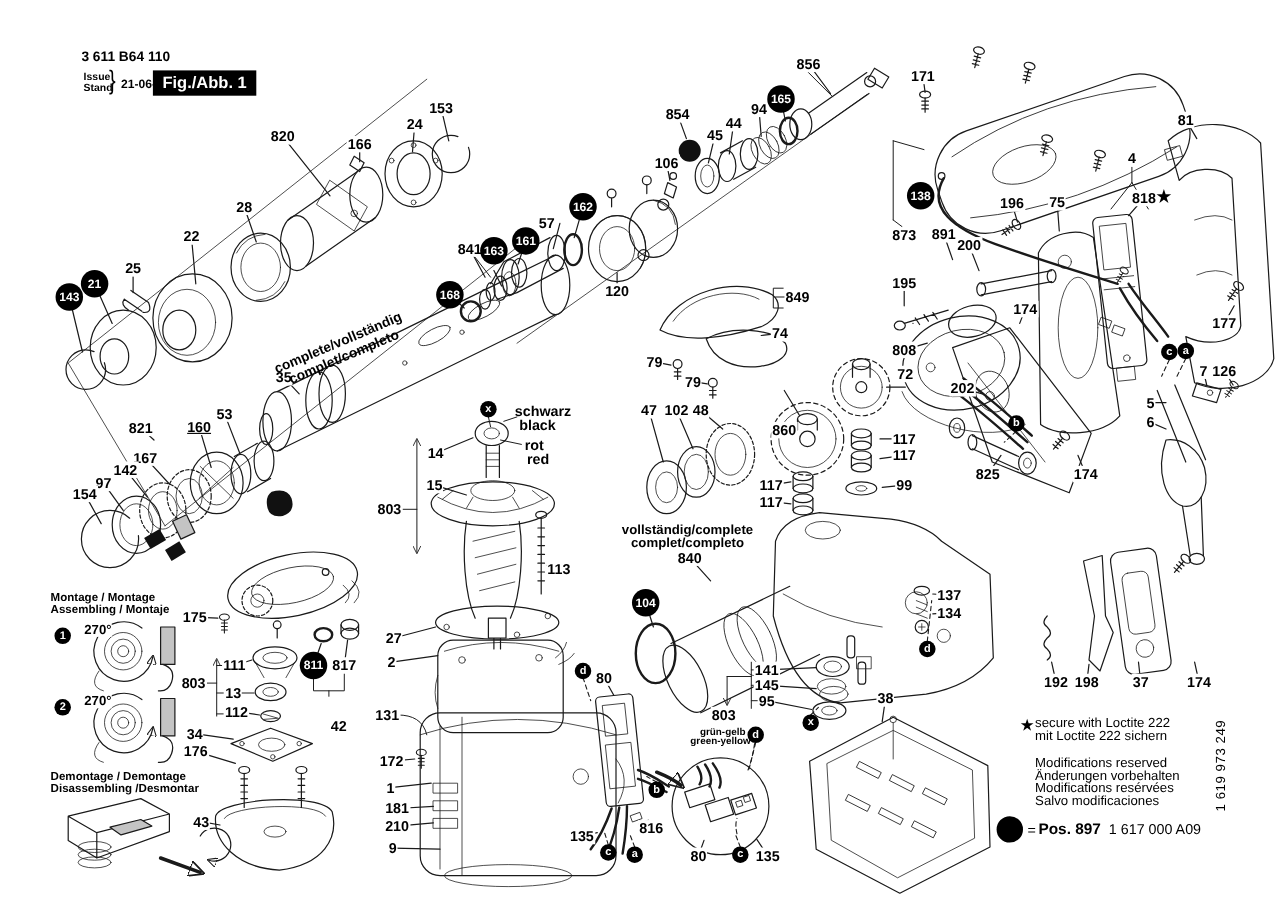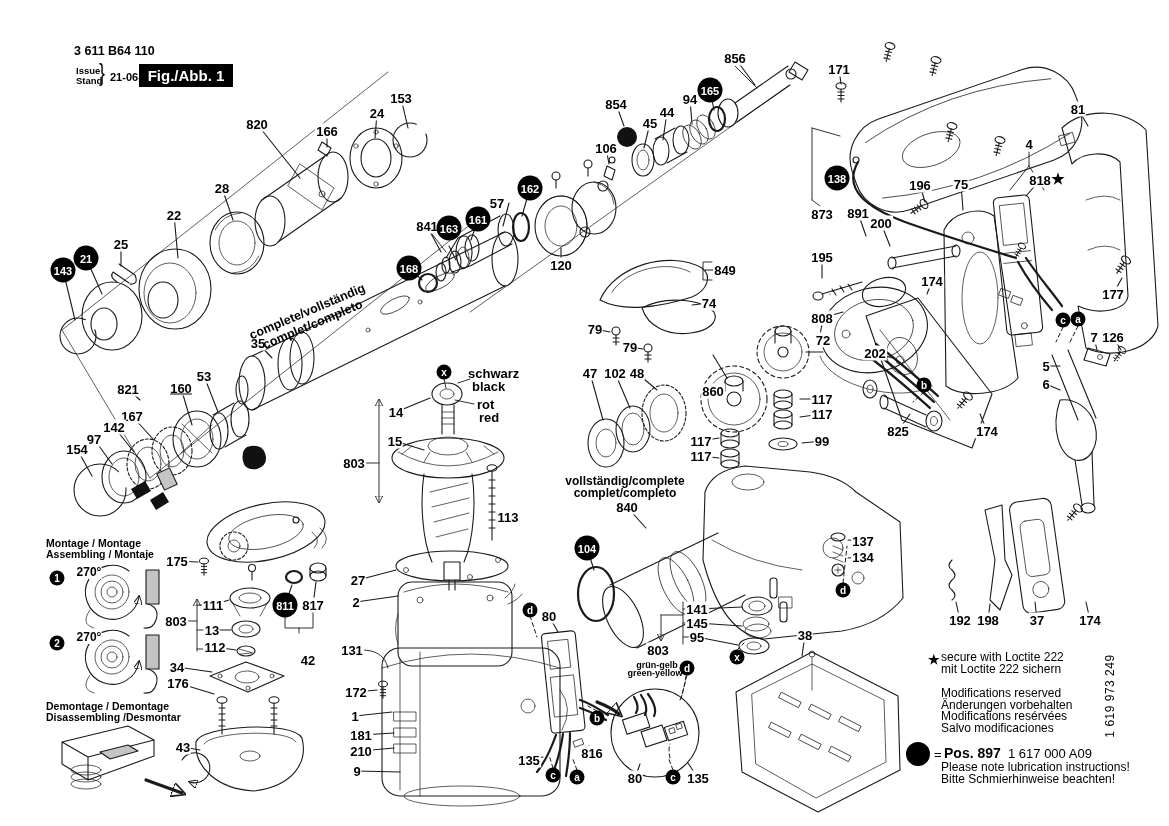--- a/index.html
+++ b/index.html
@@ -743,20 +743,16 @@
   <div class="abs note12" style="left:941px;top:688px">
     <div>Modifications reserved</div>
     <div>Änderungen vorbehalten</div>
     <div>Modifications resérvées</div>
     <div>Salvo modificaciones</div>
   </div>
   <div class="abs posdot"></div>
   <div class="abs" style="left:934px;top:747px;font:13px 'Liberation Sans',sans-serif">=</div>
   <div class="abs" style="left:944px;top:745px;font:bold 14px 'Liberation Sans',sans-serif">Pos. 897</div>
   <div class="abs" style="left:1008px;top:746px;font:13px 'Liberation Sans',sans-serif">1 617 000 A09</div>
-  <div class="abs note12" style="left:941px;top:762px">
-    <div>Please note lubrication instructions!</div>
-    <div>Bitte Schmierhinweise beachten!</div>
-  </div>
   <div class="abs vtext">1 619 973 249</div>
 </div>
 
 </div>
 
 </body></html>

